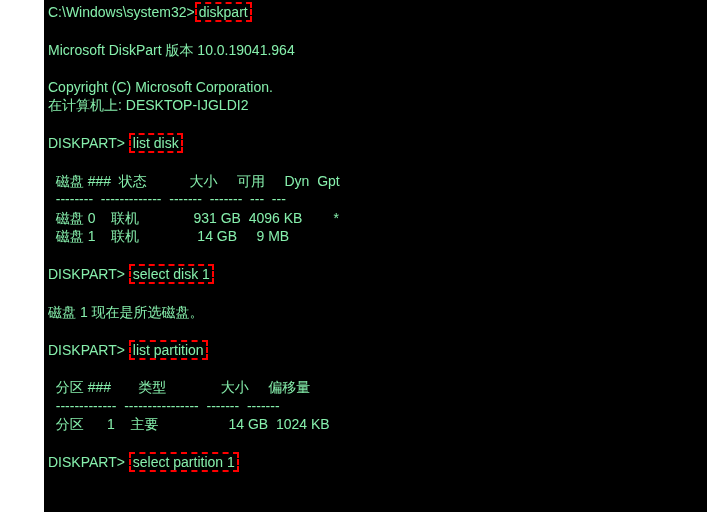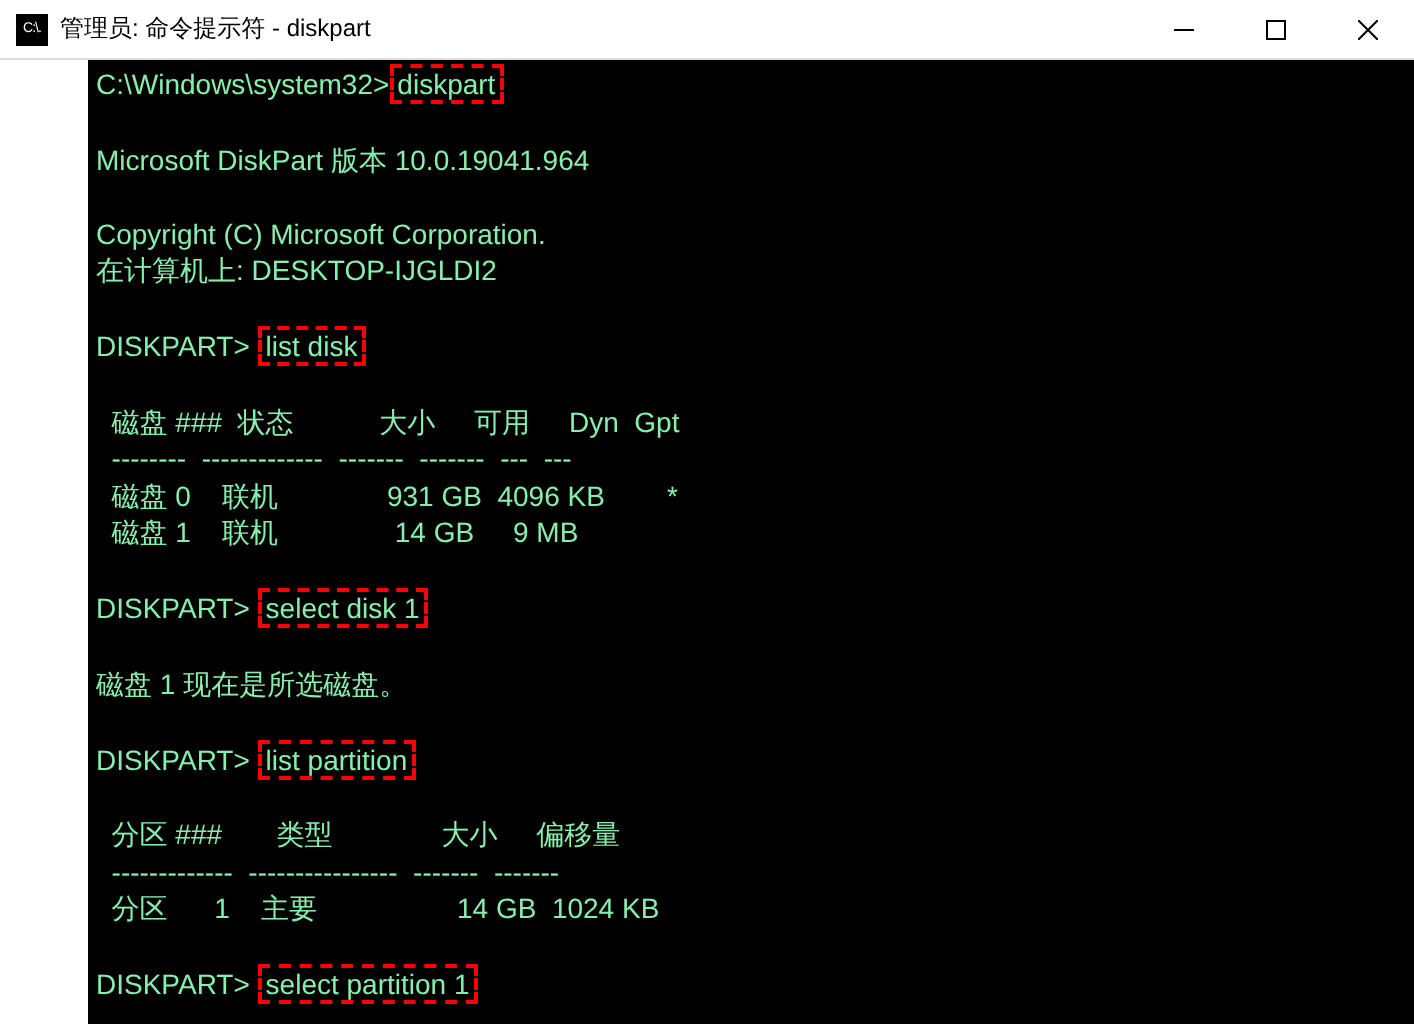--- a/index.html
+++ b/index.html
@@ -76,42 +76,20 @@
     line-height: 16px;
   }
   .divider {
     letter-spacing: 0;
   }
 </style>
 </head>
 <body>
 
 <div class="window">
-  <div class="titlebar">
-    <div class="titlebar-icon">C:\.</div>
-    <div class="titlebar-text">管理员: 命令提示符 - diskpart</div>
-    <div class="titlebar-controls">
-      <div class="titlebar-btn">
-        <svg width="10" height="10" viewBox="0 0 10 10">
-            <line x1="0" y1="5" x2="10" y2="5" stroke="#000" stroke-width="1"></line>
-          </svg>
-      </div>
-      <div class="titlebar-btn">
-        <svg width="10" height="10" viewBox="0 0 10 10">
-            <rect x="0.5" y="0.5" width="9" height="9" fill="none" stroke="#000" stroke-width="1"></rect>
-          </svg>
-      </div>
-      <div class="titlebar-btn close">
-        <svg width="10" height="10" viewBox="0 0 10 10">
-            <line x1="0" y1="0" x2="10" y2="10" stroke="#000" stroke-width="1"></line>
-            <line x1="10" y1="0" x2="0" y2="10" stroke="#000" stroke-width="1"></line>
-          </svg>
-      </div>
-    </div>
-  </div>
 
   <div class="terminal"><span>C:\Windows\system32&gt;</span><span class="hl">diskpart</span>
 <span></span>
 <span>Microsoft DiskPart 版本 10.0.19041.964</span>
 <span></span>
 <span>Copyright (C) Microsoft Corporation.</span>
 <span>在计算机上: DESKTOP-IJGLDI2</span>
 <span></span>
 <span>DISKPART&gt; </span><span class="hl">list disk</span>
 <span></span>

